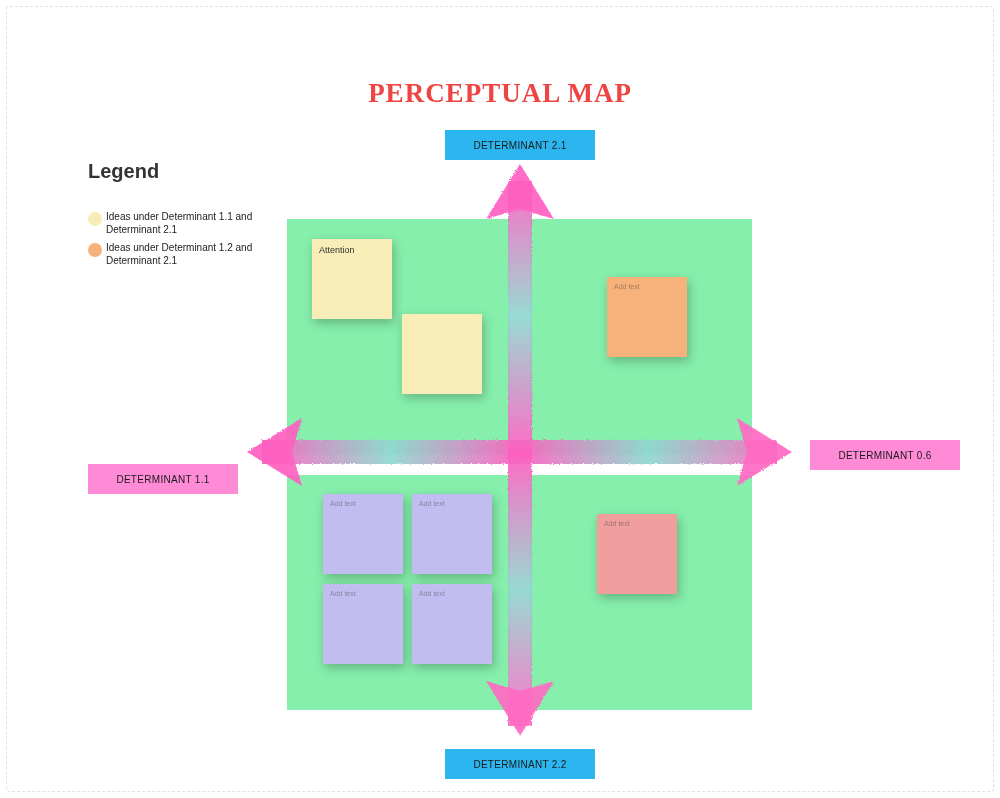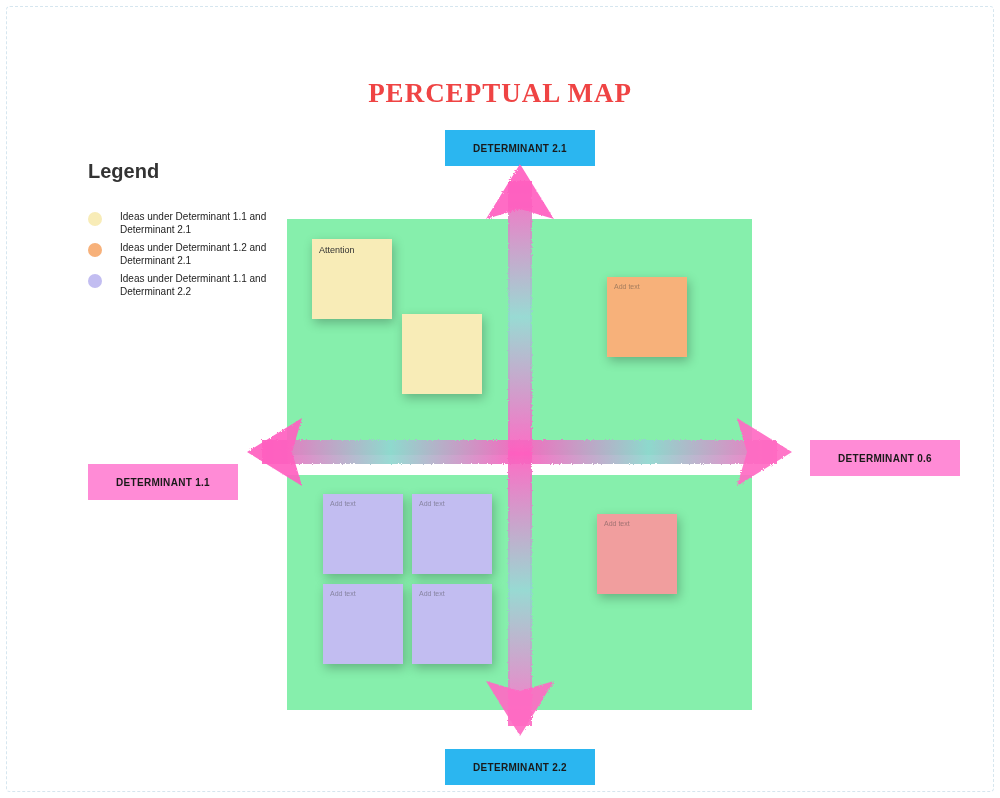--- a/index.html
+++ b/index.html
@@ -36,21 +36,21 @@
   }
   .legend-title {
     font-weight: 800;
     font-size: 20px;
     color: #333;
     margin-bottom: 28px;
   }
   .legend-row {
     display: flex;
     align-items: flex-start;
-    gap: 18px;
+    gap: 4px;
     margin-bottom: 6px;
   }
   .swatch {
     width: 14px; height: 14px;
     border-radius: 50%;
     flex: 0 0 14px;
     margin-top: 1px;
   }
   .legend-label { font-size: 10px; color: #222; line-height: 1.25; }
 
@@ -67,26 +67,26 @@
     position: absolute;
     background: #fff;
   }
   .stripe-h { top: 50%; left: 0; right: 0; height: 20px; transform: translateY(-50%); }
   .stripe-v { left: 50%; top: 0; bottom: 0; width: 20px; transform: translateX(-50%); }
 
   
   .det {
     position: absolute;
     width: 150px;
-    height: 36px;
+    height: 30px;
     display: flex;
     align-items: center;
     justify-content: center;
     font-size: 10px;
-    font-weight: 700;
+    font-weight: 400;
     color: #1a1a1a;
     letter-spacing: 0.3px;
   }
   .det-blue { background: #2bb6f0; }
   .det-pink { background: #ff8bd6; }
 
   .note {
     position: absolute;
     width: 80px;
     height: 80px;
@@ -117,24 +117,20 @@
 
 <div class="legend">
   <div class="legend-title">Legend</div>
   <div class="legend-row">
     <span class="swatch" style="background:#f8ecb7"></span>
     <span class="legend-label">Ideas under Determinant 1.1 and Determinant 2.1</span>
   </div>
   <div class="legend-row">
     <span class="swatch" style="background:#f7b17a"></span>
     <span class="legend-label">Ideas under Determinant 1.2 and Determinant 2.1</span>
-  </div>
-  <div class="legend-row">
-    <span class="swatch" style="background:#c2bdf1"></span>
-    <span class="legend-label">Ideas under Determinant 1.1 and Determinant 2.2</span>
   </div>
 </div>
 
 <div class="det det-blue" style="top:130px; left:445px;">
   <span>DETERMINANT 2.1</span>
 </div>
 <div class="det det-blue" style="top:749px; left:445px;">
   <span>DETERMINANT 2.2</span>
 </div>
 <div class="det det-pink" style="top:440px; left:88px;margin-top:24px;">

